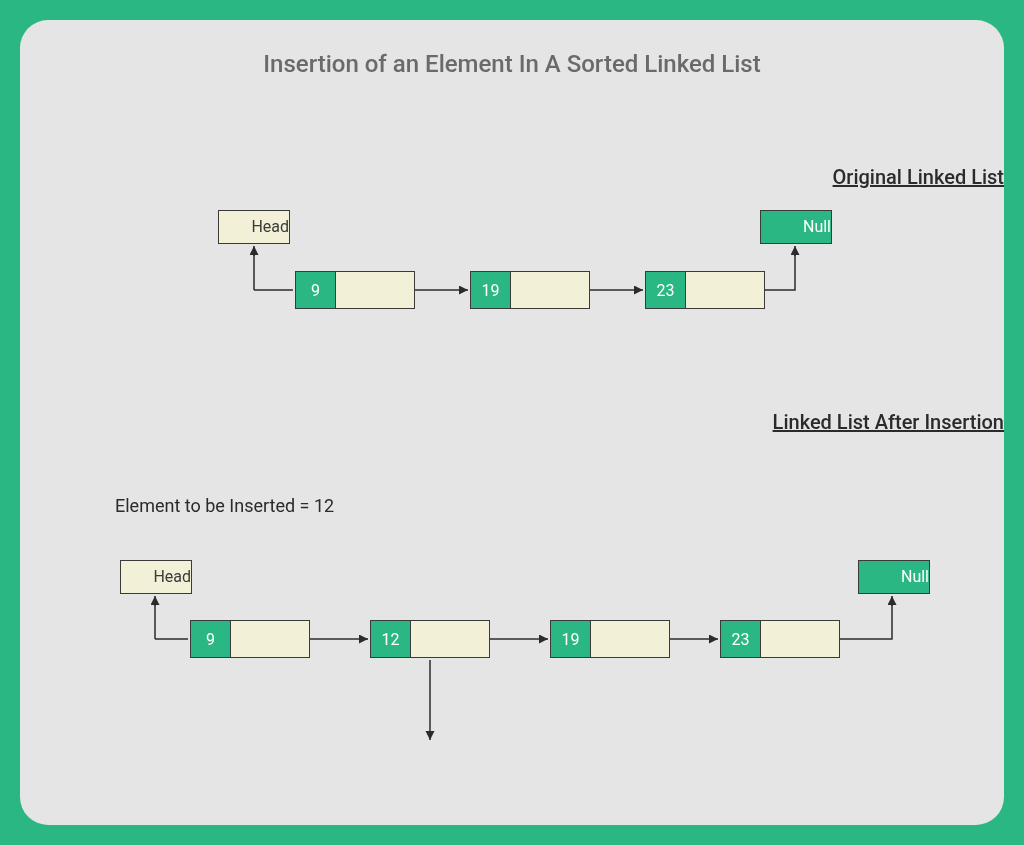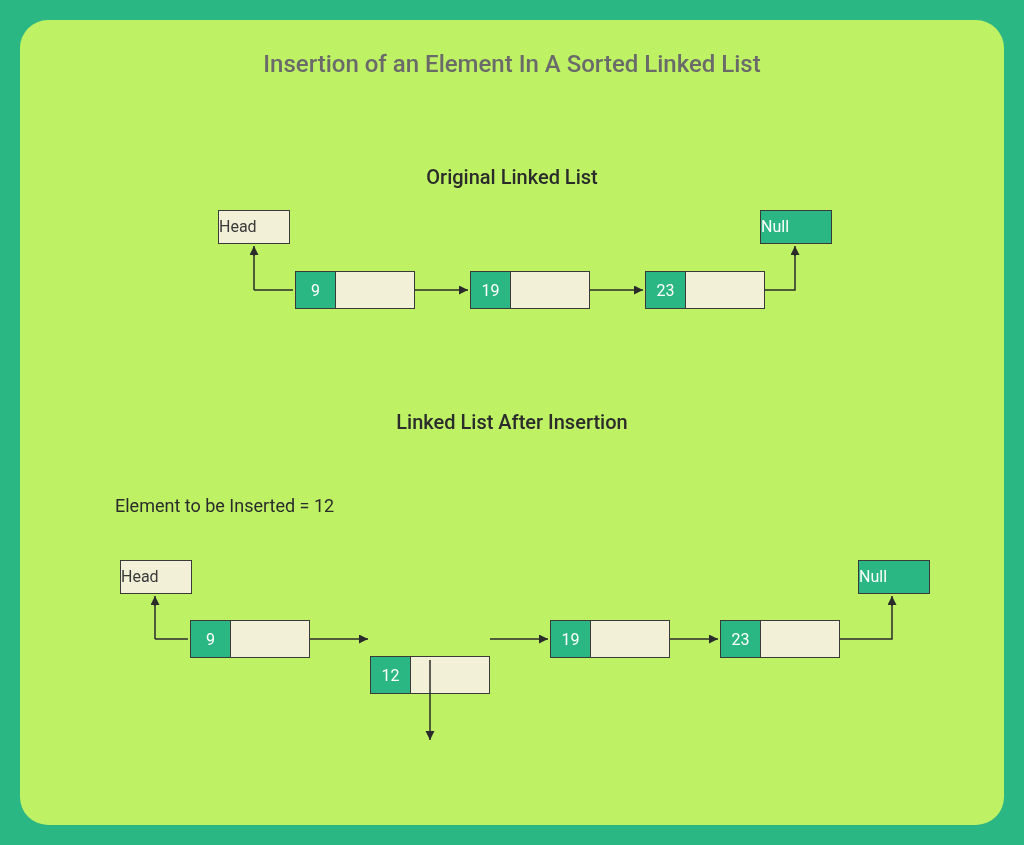--- a/index.html
+++ b/index.html
@@ -4,52 +4,53 @@
 <style>
   * { box-sizing: border-box; margin: 0; padding: 0; }
   body {
     font-family: -apple-system, BlinkMacSystemFont, "Segoe UI", Roboto, Arial, sans-serif;
     background: #2bb784;
     width: 1024px;
     height: 845px;
     padding: 20px;
   }
   .panel {
-    background: #bef264;
+    background: #e5e5e5;
     border-radius: 28px;
     width: 100%;
     height: 100%;
     position: relative;
   }
   .title {
     position: absolute;
     top: 30px;
     left: 0; right: 0;
     text-align: center;
     font-size: 24px;
     color: #6a6a6a;
     font-weight: 500;
   }
   .subtitle {
     position: absolute;
-    text-align: center;
+    text-align: right;
     font-size: 20px;
     color: #2b2b2b;
     font-weight: 500;
+    text-decoration: underline;
   }
   .label-text {
     position: absolute;
     font-size: 18px;
     color: #2b2b2b;
     font-weight: 400;
   }
   .box {
     position: absolute;
     border: 1.5px solid #3a3a3a;
-    text-align: left;
+    text-align: right;
     font-size: 16px;
   }
   .box-light {
     background: #f2f0d7;
     color: #3a3a3a;
   }
   .box-green {
     background: #2bb784;
     color: #fff;
   }
@@ -109,21 +110,21 @@
 
   <div class="label-text" style="left:95px; top:475px;">Element to be Inserted = 12</div>
 
   <div class="box box-light" style="left:100px; top:540px; width:72px; height:34px; line-height:31px;">Head</div>
   <div class="box box-green" style="left:838px; top:540px; width:72px; height:34px; line-height:31px;">Null</div>
 
   <div class="node" style="left:170px; top:600px; width:120px; height:38px;">
     <div class="val">9</div>
     <div class="ptr"></div>
   </div>
-  <div class="node" style="left:350px; top:600px; width:120px; height:38px;margin-top:36px;">
+  <div class="node" style="left:350px; top:600px; width:120px; height:38px;">
     <div class="val">12</div>
     <div class="ptr"></div>
   </div>
   <div class="node" style="left:530px; top:600px; width:120px; height:38px;">
     <div class="val">19</div>
     <div class="ptr"></div>
   </div>
   <div class="node" style="left:700px; top:600px; width:120px; height:38px;">
     <div class="val">23</div>
     <div class="ptr"></div>

